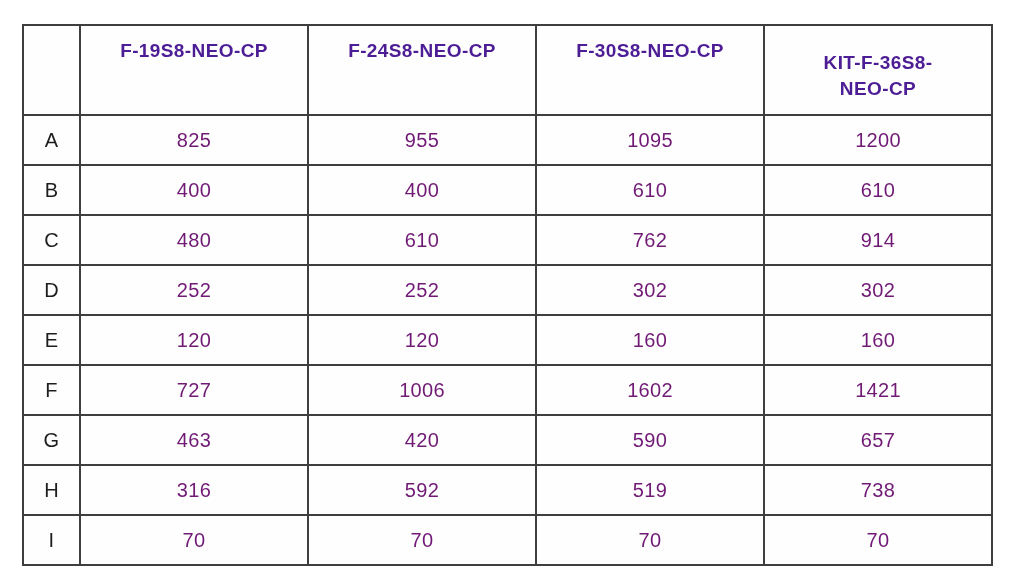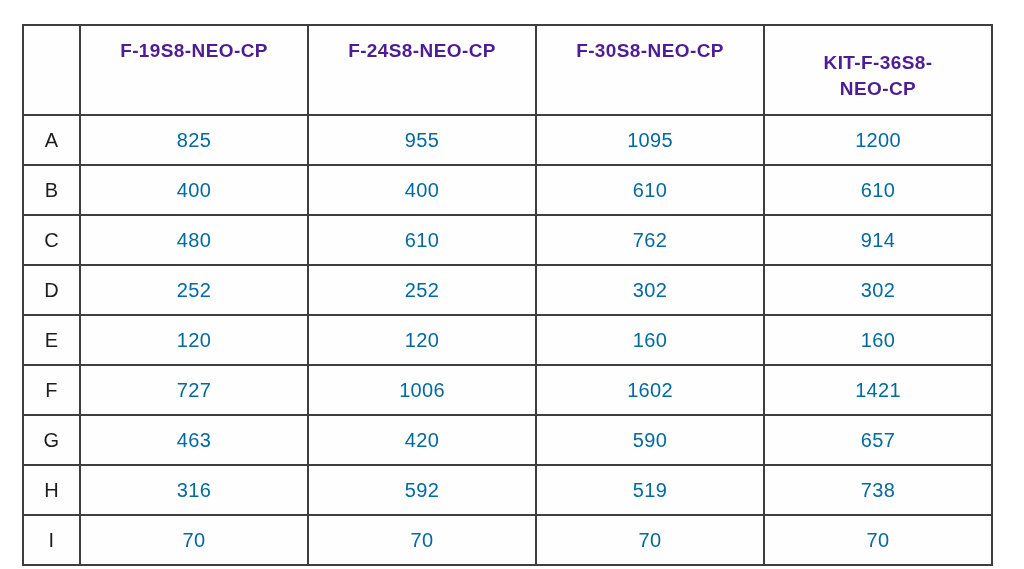--- a/index.html
+++ b/index.html
@@ -53,21 +53,21 @@
     max-width: 150px;
     margin-top: 12px;
   }
   
   table.spec tbody td {
     height: 46px;
     vertical-align: middle;
     font-size: 20px;
     font-weight: 400;
     letter-spacing: 0.3px;
-    color: #0369a1;
+    color: #701a75;
   }
   table.spec tbody td.rowlabel {
     font-size: 20px;
     color: #1d1d1d;
   }
 </style>
 </head>
 <body>
 
 <div class="stage">

